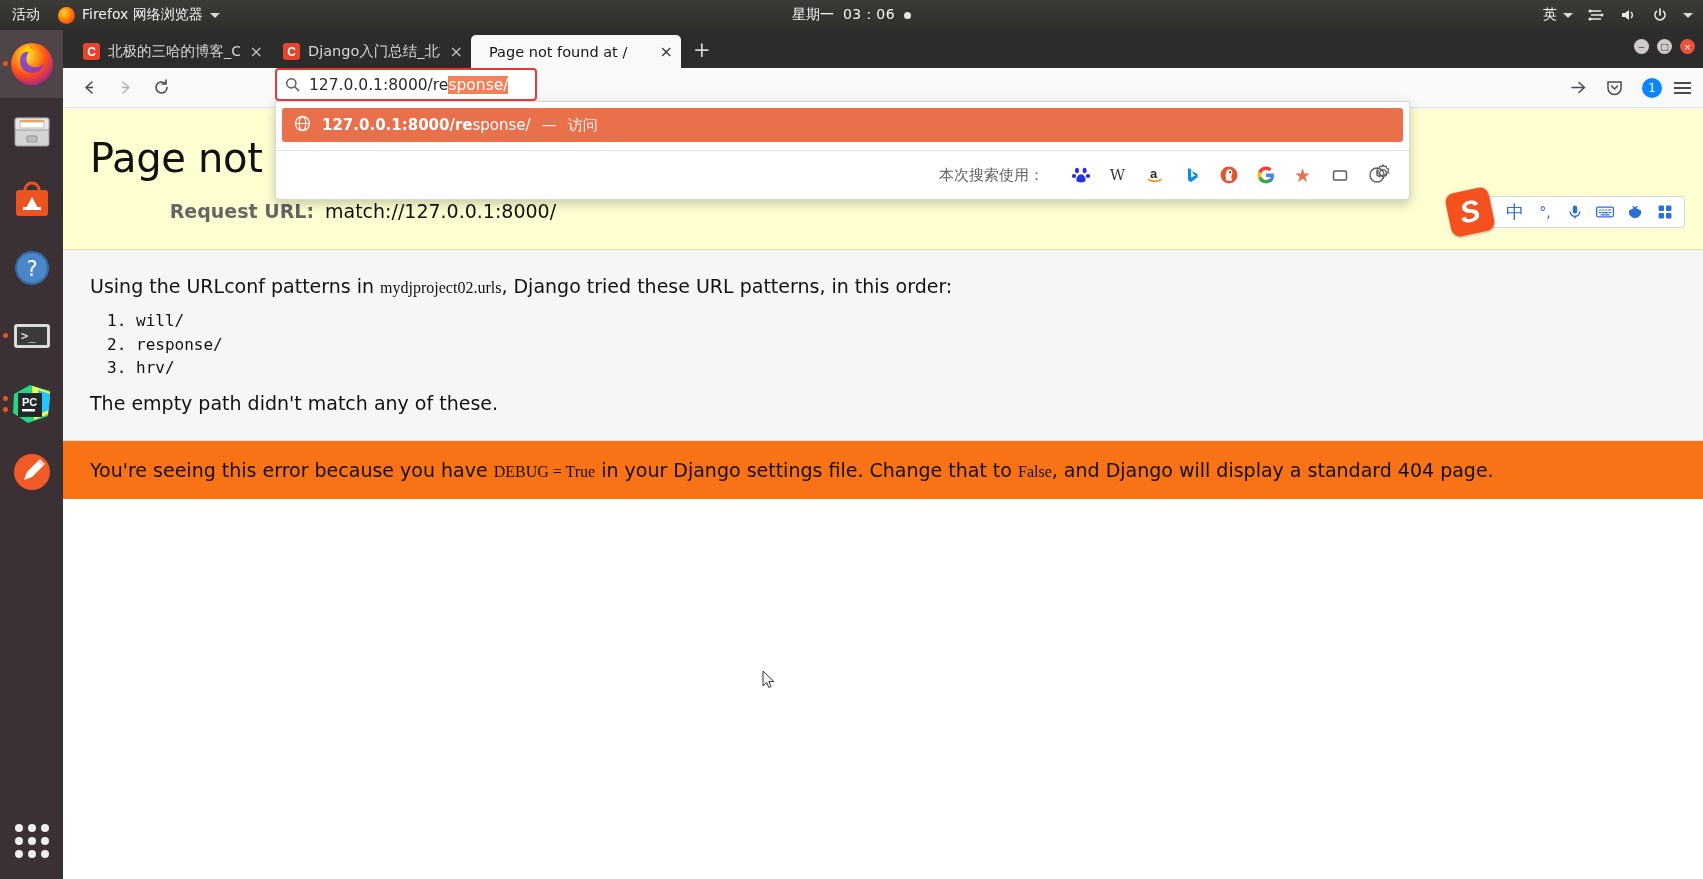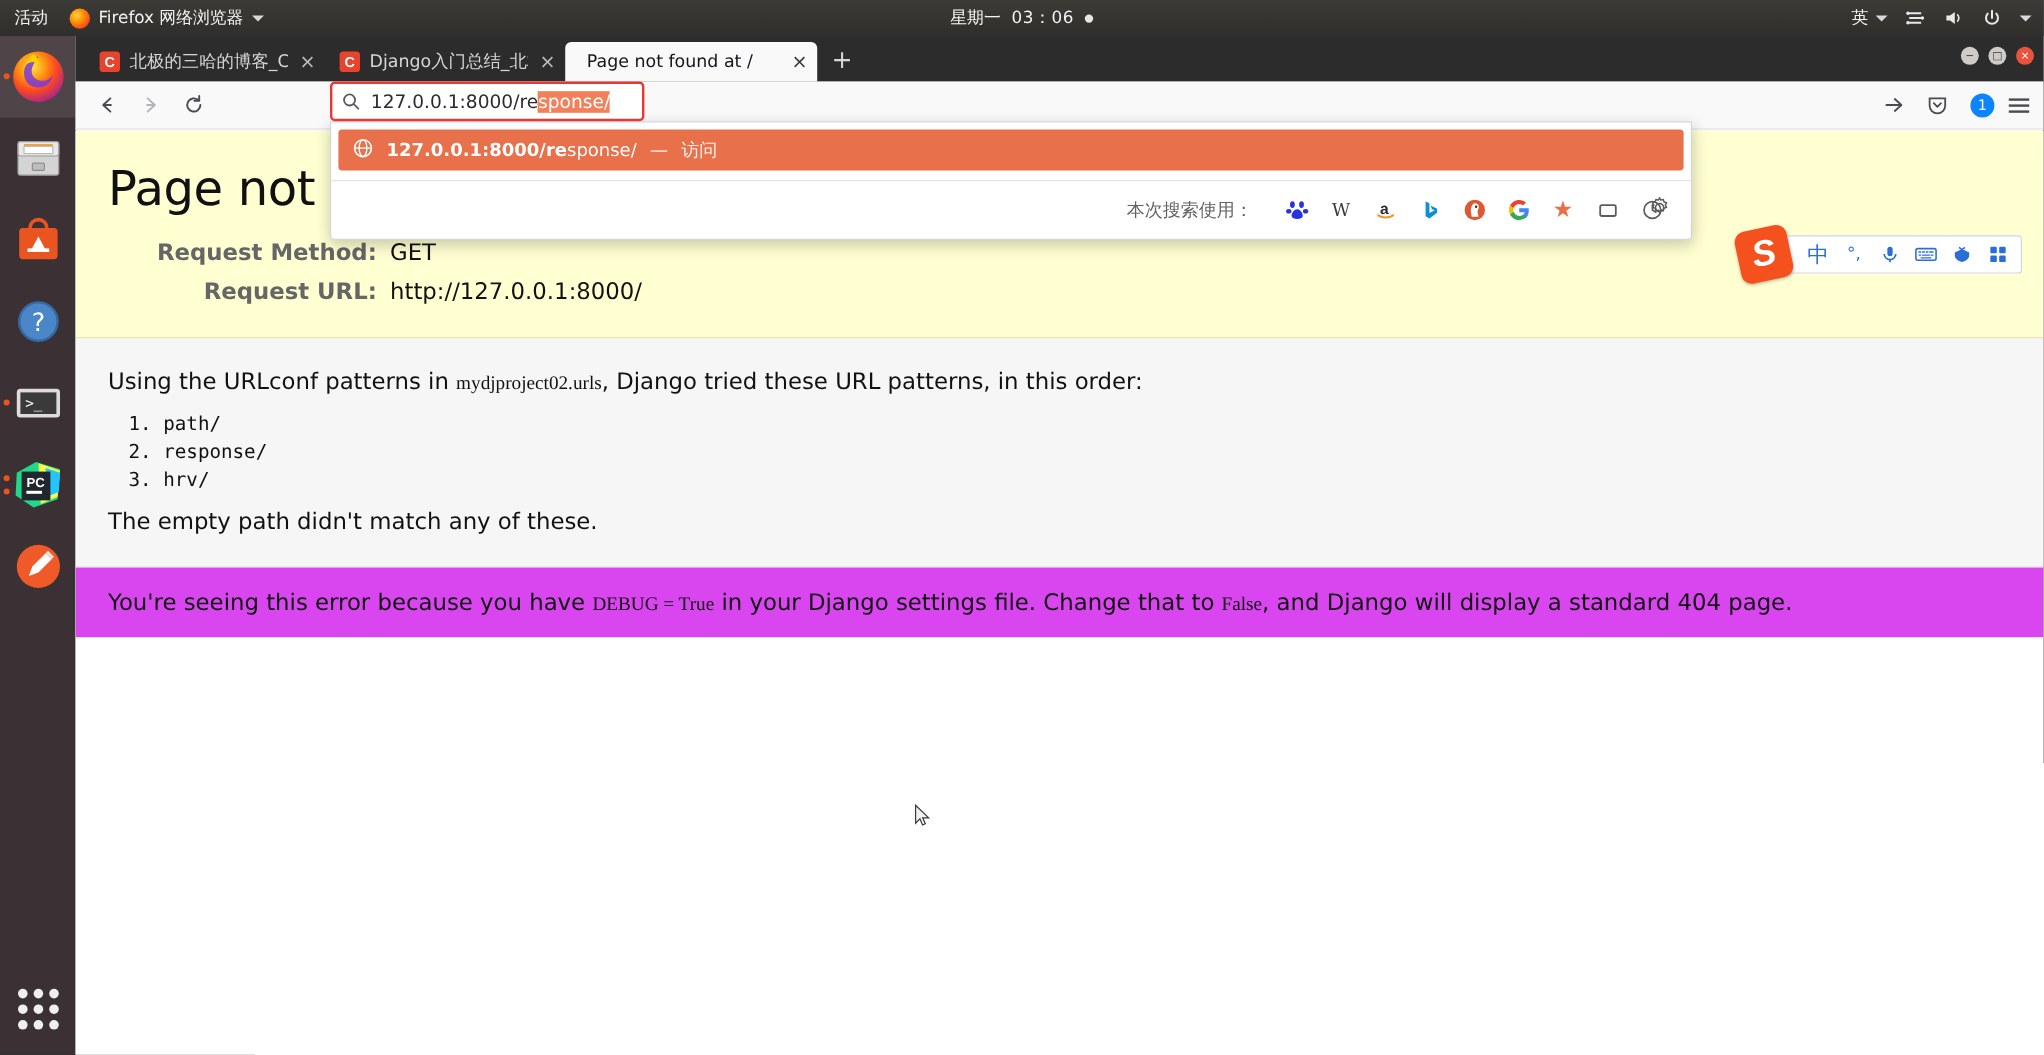--- a/index.html
+++ b/index.html
@@ -162,21 +162,21 @@
     padding: 22px 0 22px 27px; font-size: 19px; color: #111; line-height: 1.55;
   }
   .explanation code, code.mono {
     font-family: Liberation Serif, serif;
     font-size: 16px;
   }
   ol.urls { margin: 8px 0 10px 46px; font-size: 16px; line-height: 1.45;
             font-family: "DejaVu Sans Mono", "Liberation Mono", monospace; }
   ol.urls li { margin: 0; }
   .footer-note {
-    background: #d946ef; padding: 18px 0 18px 27px; font-size: 19px; color: #111;
+    background: #f97316; padding: 18px 0 18px 27px; font-size: 19px; color: #111;
   }
 
   
   .imebar {
     position: absolute; left: 1465px; top: 196px; height: 32px;
     display: flex; align-items: center; gap: 0; z-index: 60;
     background: #ffffff; border: 1px solid #cfd6e6; border-radius: 3px;
     padding-left: 34px; padding-right: 4px;
   }
   .sogou-logo {
@@ -413,35 +413,31 @@
             <i></i>
             <i></i>
           </span>
       </div>
     </div>
 
     <div class="page">
       <div class="summary">
         <div class="h1">Page not found at /</div>
         <div class="kvrow">
-          <span class="kv-label">Request Method:</span>
-          <span class="kv-value">GET</span>
-        </div>
-        <div class="kvrow">
           <span class="kv-label">Request URL:</span>
-          <span class="kv-value">http://127.0.0.1:8000/</span>
+          <span class="kv-value">match://127.0.0.1:8000/</span>
         </div>
       </div>
 
       <div class="explanation">
         <p>
           <span>Using the URLconf patterns in </span><code class="mono">mydjproject02.urls</code><span>, Django tried these URL patterns, in this order:</span>
         </p>
         <ol class="urls">
-          <li>path/</li>
+          <li>will/</li>
           <li>response/</li>
           <li>hrv/</li>
         </ol>
         <p>The empty path didn't match any of these.</p>
       </div>
 
       <div class="footer-note">
         <span>You're seeing this error because you have </span><code class="mono">DEBUG = True</code><span> in your Django settings file. Change that to </span><code class="mono">False</code><span>, and Django will display a standard 404 page.</span>
       </div>
     </div>

